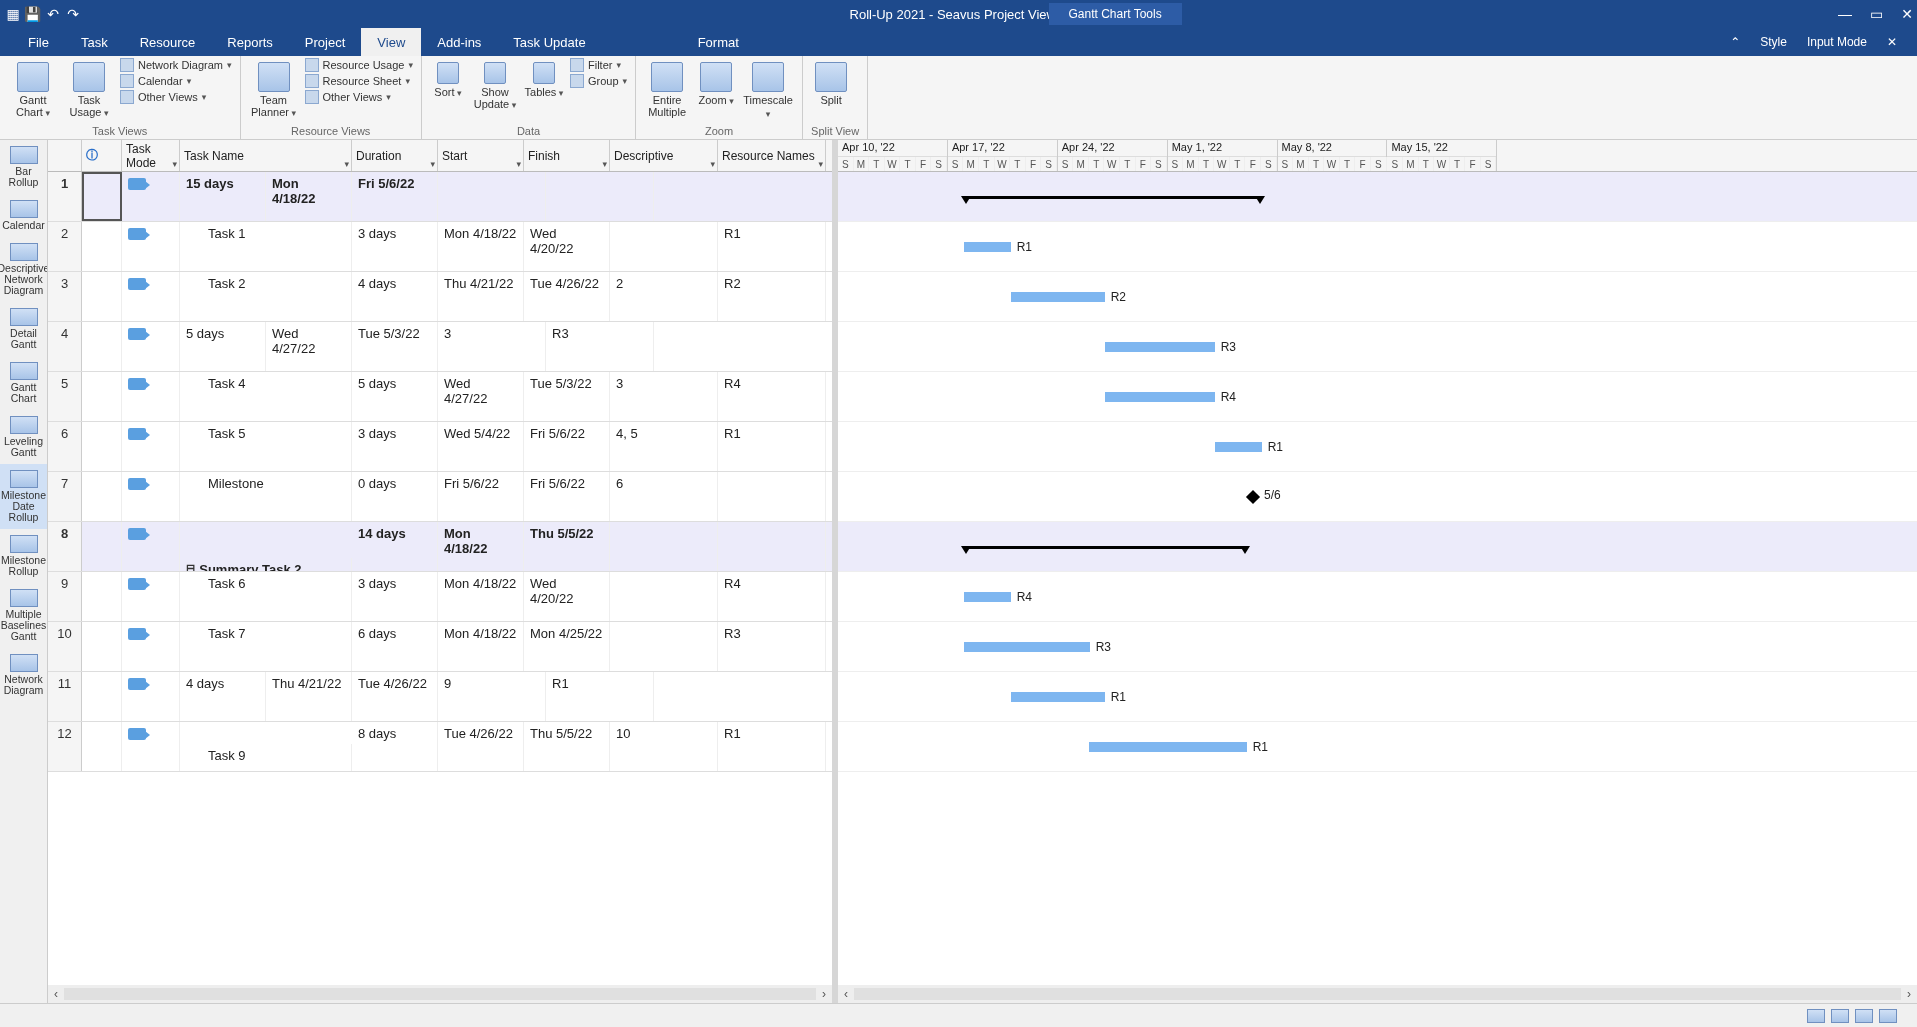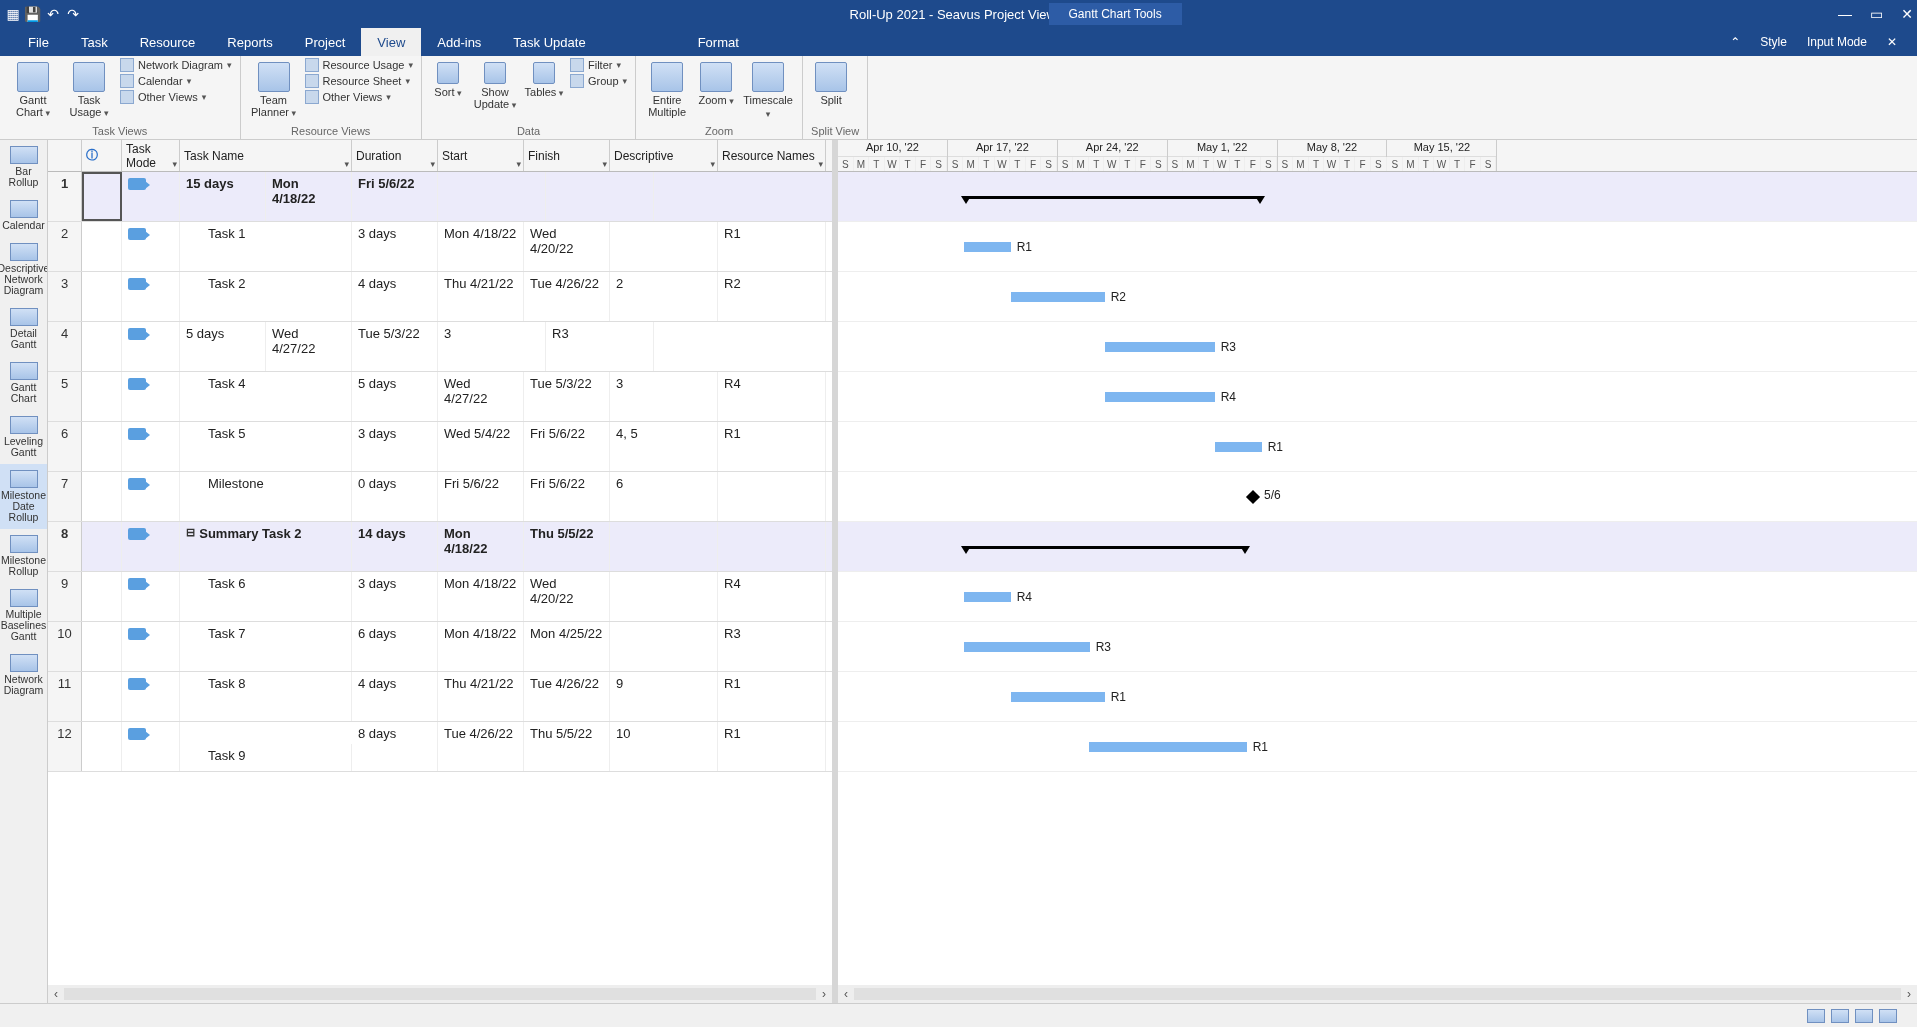--- a/index.html
+++ b/index.html
@@ -55,21 +55,21 @@
 .cell.num { justify-content: center; background: #f5f5f5; color: #333; border-right: 1px solid #ccc; }
 .cell.indent1 { padding-left: 28px; }
 .cell.mode .tm-icon { width: 18px; height: 12px; background: #5a9fe0; border-radius: 2px; position: relative; margin-top: 2px; }
 .cell.mode .tm-icon::after { content:""; position:absolute; right:-4px; top:3px; border-left:5px solid #5a9fe0; border-top:4px solid transparent; border-bottom:4px solid transparent; }
 .cell.name.summary-name::before { content:"⊟"; font-size:11px; margin-right:4px; color:#333; }
 .row.first .cell.ind { outline: 2px solid #555; outline-offset: -2px; }
 
 
 .timescale { height: 32px; border-bottom: 1px solid #bbb; background: #f5f5f5; display: flex; }
 .ts-col { border-right: 1px solid #ccc; display: flex; flex-direction: column; font-size: 11px; }
-.ts-top { padding: 1px 4px; border-bottom: 1px solid #ddd; flex:1;text-align:center; }
+.ts-top { padding: 1px 4px; border-bottom: 1px solid #ddd; flex:1; }
 .ts-bot { display: flex; flex: 1; }
 .ts-day { width: 15.7px; border-right: 1px solid #eee; text-align: center; font-size: 10px; color: #555; display:flex; align-items:center; justify-content:center; }
 
 
 .gantt-body { position: relative; }
 .g-row { height: 50px; border-bottom: 1px solid #eee; position: relative; }
 .g-row.shade { background: #ecebfa; }
 .bar { position: absolute; height: 10px; background: #7eb6f0; top: 20px; }
 .bar.summary { height: 3px; background: #000; top: 24px; }
 .bar.summary::before, .bar.summary::after { content:""; position:absolute; top:0; width:0; height:0; border-top:8px solid #000; border-left:5px solid transparent; border-right:5px solid transparent; }
@@ -407,21 +407,21 @@
             <div class="cell" style="width: 86px;">Fri 5/6/22</div>
             <div class="cell" style="width: 108px;">6</div>
             <div class="cell" style="width: 108px;"></div>
           </div>
           <div class="row summary">
             <div class="cell num" style="width: 34px;">8</div>
             <div class="cell ind" style="width: 40px;"></div>
             <div class="cell mode" style="width: 58px;">
               <div class="tm-icon"></div>
             </div>
-            <div class="cell name summary-name" style="width: 172px;">Summary Task 2</div>
+            <div class="cell name summary-name" style="width: 172px; margin-top: 36px;">Summary Task 2</div>
             <div class="cell" style="width: 86px;">14 days</div>
             <div class="cell" style="width: 86px;">Mon 4/18/22</div>
             <div class="cell" style="width: 86px;">Thu 5/5/22</div>
             <div class="cell" style="width: 108px;"></div>
             <div class="cell" style="width: 108px;"></div>
           </div>
           <div class="row">
             <div class="cell num" style="width: 34px;">9</div>
             <div class="cell ind" style="width: 40px;"></div>
             <div class="cell mode" style="width: 58px;">
@@ -446,21 +446,20 @@
             <div class="cell" style="width: 86px;">Mon 4/25/22</div>
             <div class="cell" style="width: 108px;"></div>
             <div class="cell" style="width: 108px;">R3</div>
           </div>
           <div class="row">
             <div class="cell num" style="width: 34px;">11</div>
             <div class="cell ind" style="width: 40px;"></div>
             <div class="cell mode" style="width: 58px;">
               <div class="tm-icon"></div>
             </div>
-            <div class="cell name indent1" style="width: 172px;">Task 8</div>
             <div class="cell" style="width: 86px;">4 days</div>
             <div class="cell" style="width: 86px;">Thu 4/21/22</div>
             <div class="cell" style="width: 86px;">Tue 4/26/22</div>
             <div class="cell" style="width: 108px;">9</div>
             <div class="cell" style="width: 108px;">R1</div>
           </div>
           <div class="row">
             <div class="cell num" style="width: 34px;">12</div>
             <div class="cell ind" style="width: 40px;"></div>
             <div class="cell mode" style="width: 58px;">

